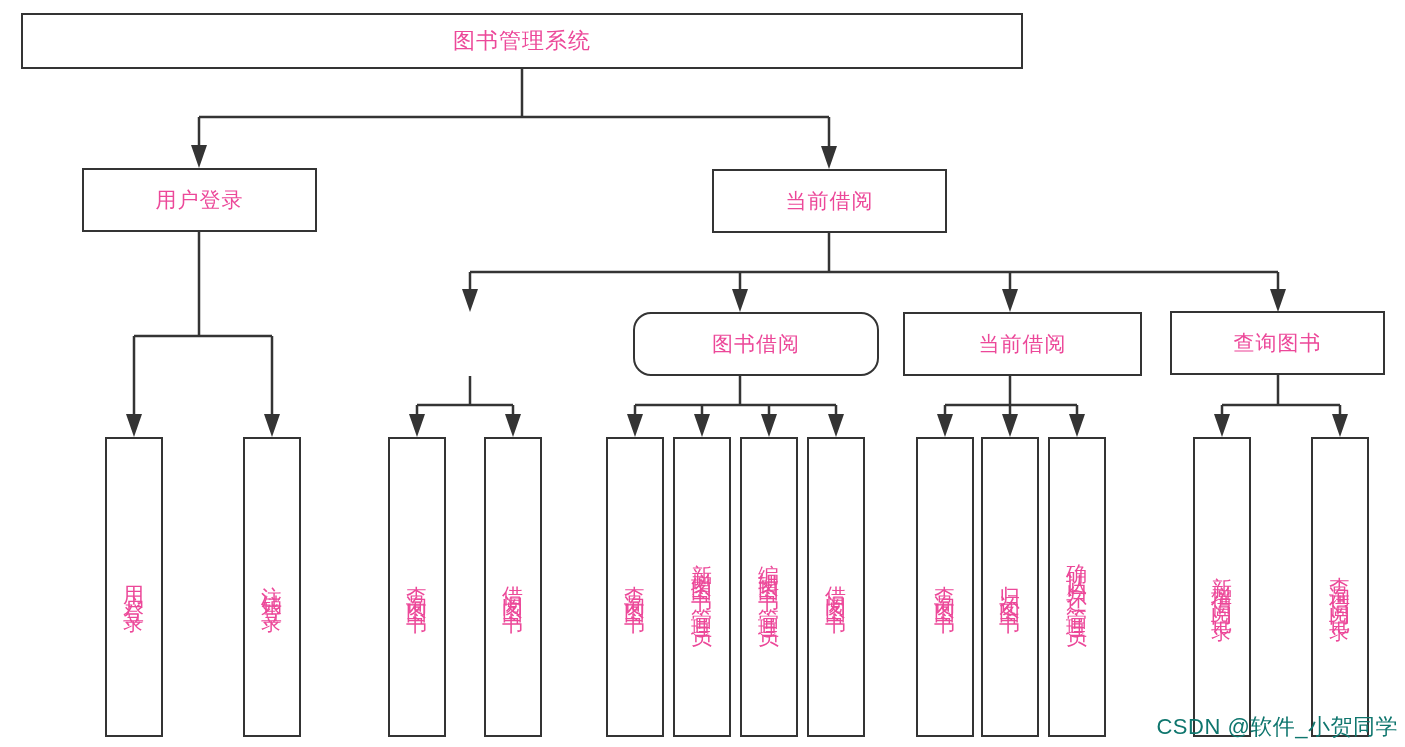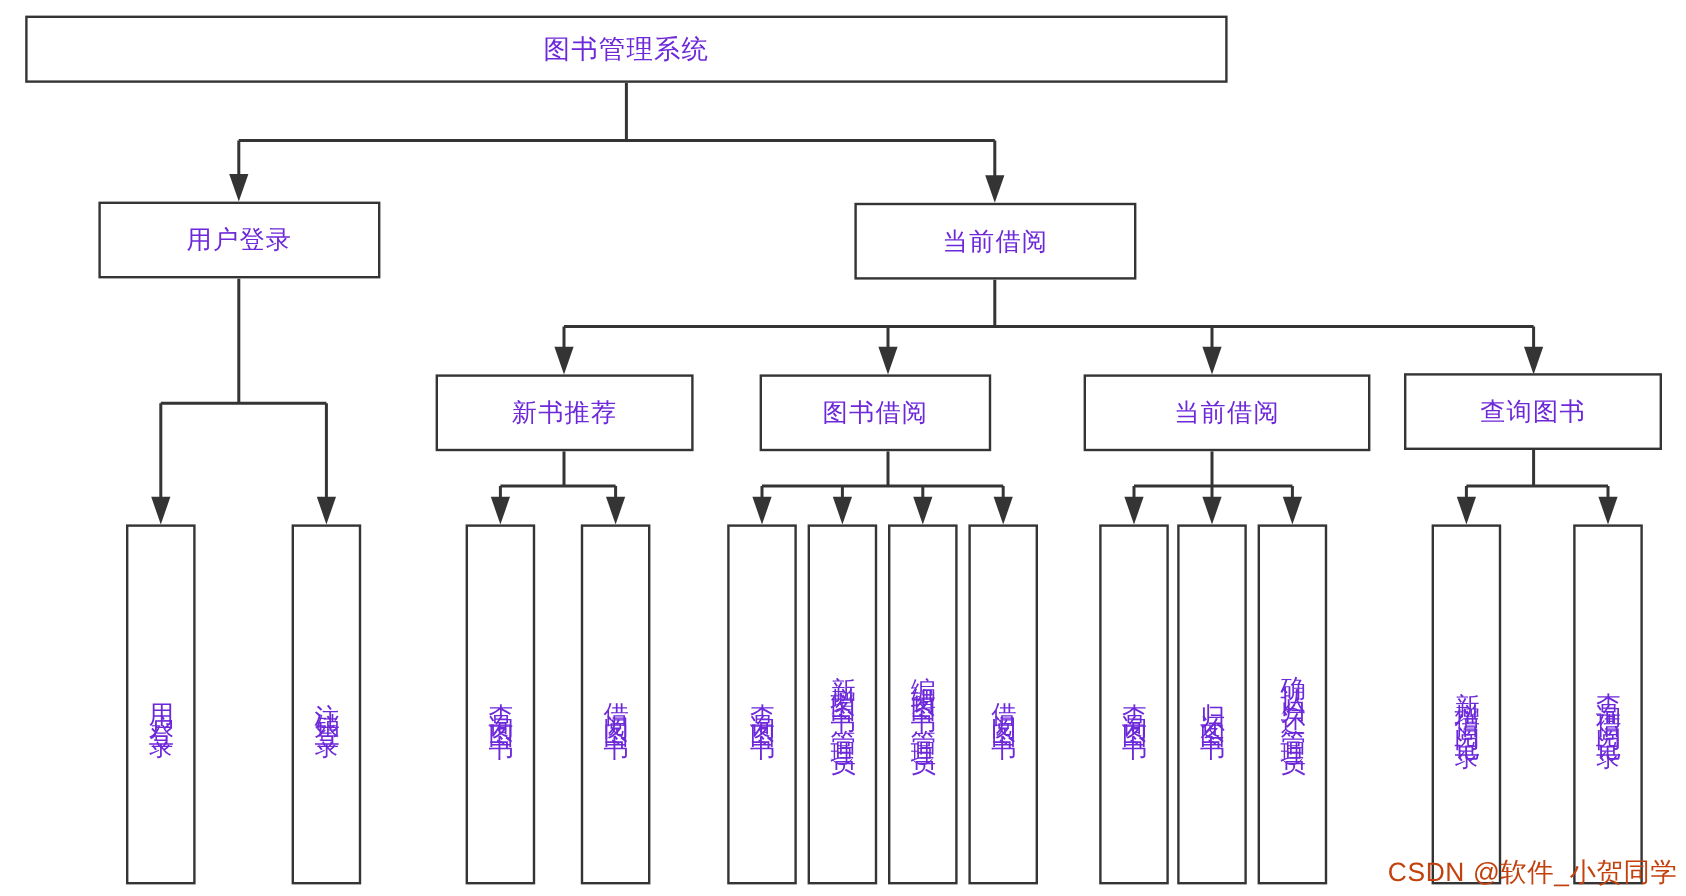--- a/index.html
+++ b/index.html
@@ -18,21 +18,21 @@
     z-index: 1;
   }
   .box {
     position: absolute;
     box-sizing: border-box;
     border: 2px solid #343434;
     background: #ffffff;
     display: flex;
     align-items: center;
     justify-content: center;
-    color: #6d28d9;
+    color: #ec4899;
     z-index: 2;
   }
   .box.h span {
     font-size: 21px;
     letter-spacing: 1px;
     white-space: nowrap;
   }
   .box.root span { font-size: 22px; }
   .box.v span {
     writing-mode: vertical-rl;
@@ -41,21 +41,21 @@
     letter-spacing: 9px;
     line-height: 1;
     white-space: nowrap;
   }
   #watermark {
     position: absolute;
     right: 7px;
     top: 712px;
     z-index: 3;
     font-size: 22px;
-    color: #c2410c;
+    color: #0f766e;
     letter-spacing: 0.5px;
     white-space: nowrap;
   }
 </style>
 </head>
 <body>
 
 <div id="canvas">
 
   <svg id="wires" viewBox="0 0 1405 747" xmlns="http://www.w3.org/2000/svg">
@@ -102,24 +102,21 @@
     <span>图书管理系统</span>
   </div>
 
   <div class="box h" style="left:82px; top:168px; width:235px; height:64px;">
     <span>用户登录</span>
   </div>
   <div class="box h" style="left:712px; top:169px; width:235px; height:64px;">
     <span>当前借阅</span>
   </div>
 
-  <div class="box h" style="left:363px; top:312px; width:215px; height:64px;">
-    <span>新书推荐</span>
-  </div>
-  <div class="box h" style="left:633px; top:312px; width:193px; height:64px;">
+  <div class="box h" style="left:633px; top:312px; width:246px; height:64px;border-radius:18px;">
     <span>图书借阅</span>
   </div>
   <div class="box h" style="left:903px; top:312px; width:239px; height:64px;">
     <span>当前借阅</span>
   </div>
   <div class="box h" style="left:1170px; top:311px; width:215px; height:64px;">
     <span>查询图书</span>
   </div>
 
   <div class="box v" style="left:105px; top:437px; width:58px; height:300px;">

